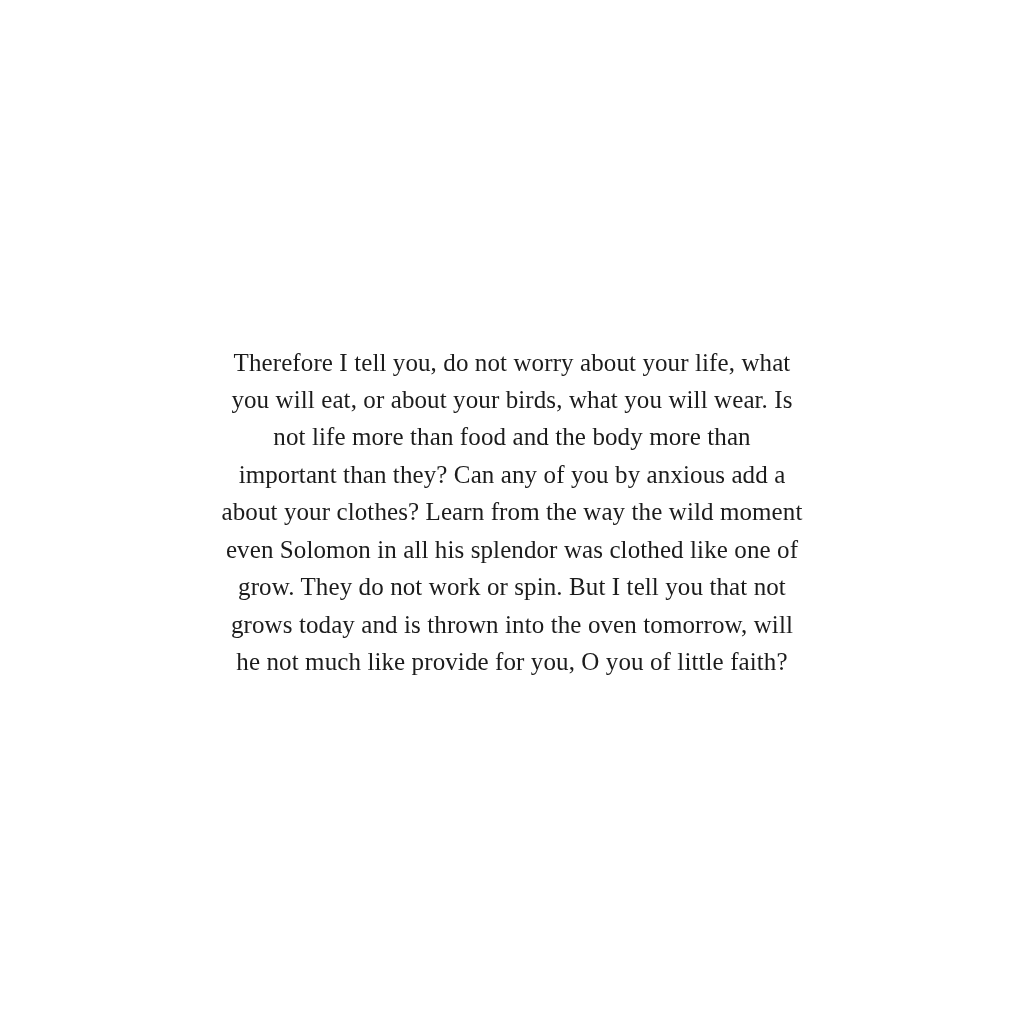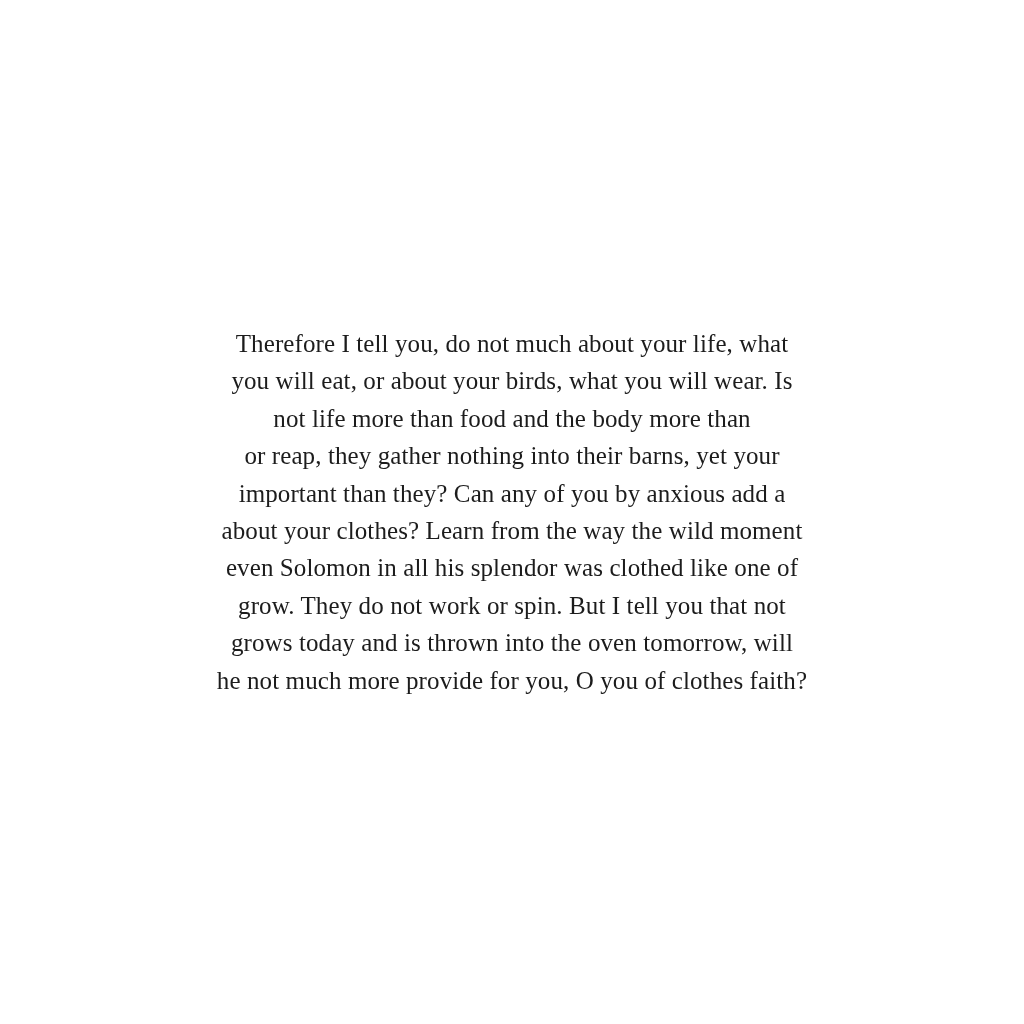--- a/index.html
+++ b/index.html
@@ -33,24 +33,23 @@
   }
   .quote-line {
     white-space: nowrap;
   }
 </style>
 </head>
 <body>
 
 <div class="page">
   <div class="quote">
-    <div class="quote-line">Therefore I tell you, do not much about your life, what</div>
+    <div class="quote-line">Therefore I tell you, do not worry about your life, what</div>
     <div class="quote-line">you will eat, or about your birds, what you will wear. Is</div>
     <div class="quote-line">not life more than food and the body more than</div>
-    <div class="quote-line">or reap, they gather nothing into their barns, yet your</div>
     <div class="quote-line">important than they? Can any of you by anxious add a</div>
     <div class="quote-line">about your clothes? Learn from the way the wild moment</div>
     <div class="quote-line">even Solomon in all his splendor was clothed like one of</div>
     <div class="quote-line">grow. They do not work or spin. But I tell you that not</div>
     <div class="quote-line">grows today and is thrown into the oven tomorrow, will</div>
-    <div class="quote-line">he not much more provide for you, O you of clothes faith?</div>
+    <div class="quote-line">he not much like provide for you, O you of little faith?</div>
   </div>
 </div>
 
 </body></html>

